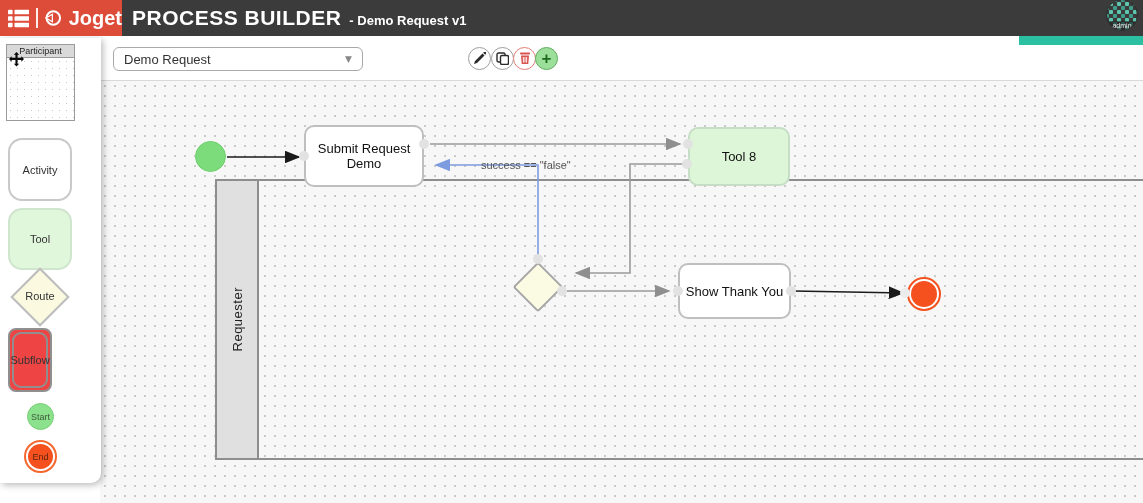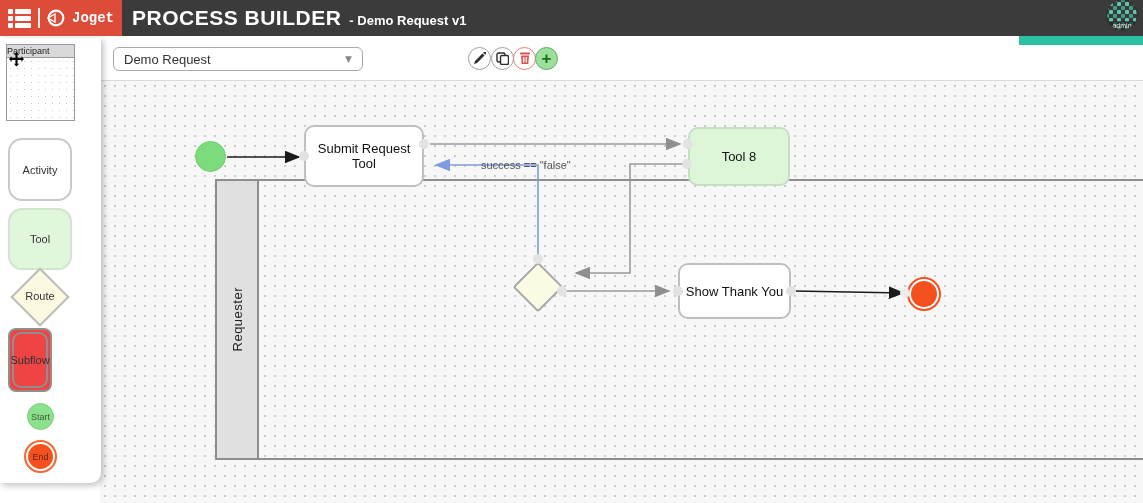--- a/index.html
+++ b/index.html
@@ -3,21 +3,21 @@
 <meta charset="utf-8">
 <style>
   * { margin:0; padding:0; box-sizing:border-box; }
   body { font-family:"Liberation Sans", sans-serif; background:#fff; }
   .app { position:relative; width:1143px; height:503px; overflow:hidden; background:#fff; }
 
   
   .header { position:absolute; left:0; top:0; width:1143px; height:36px; background:#3b3b3b; z-index:30; }
   .brand-block { position:absolute; left:0; top:0; width:122px; height:36px; background:#dd4b39; display:flex; align-items:center; gap:7px; padding-left:8px; }
   .brand-sep { width:2px; height:20px; background:#fff; opacity:.9; }
-  .brand-name { color:#fff; font-weight:bold; font-size:14px;font-family:Liberation Mono, monospace; }
+  .brand-name { color:#fff; font-weight:bold; font-size:20px; }
   .app-title { position:absolute; left:132px; top:0; height:36px; display:flex; align-items:baseline; gap:8px; color:#fff; }
   .app-title .main { font-size:21px; font-weight:bold; letter-spacing:.5px; line-height:36px; }
   .app-title .sub { font-size:13px; font-weight:bold; }
   .avatar { position:absolute; left:1106px; top:-1px; width:32px; height:32px; border-radius:50%; overflow:hidden;
             background:#3a3a3a;
             background-image:radial-gradient(#5ec6ae 2px, transparent 2.5px), radial-gradient(#3f9c88 2px, transparent 2.5px);
             background-size:8px 8px; background-position:0 0, 4px 4px; border:1px solid #2e2e2e; }
   .avatar .label { position:absolute; bottom:0; left:0; right:0; font-size:7px; color:#eee; text-align:center; background:rgba(30,30,30,.55); line-height:9px; }
 
   
@@ -35,21 +35,21 @@
   .tool-item .uicon { font-family:"DejaVu Sans", sans-serif; font-size:15px; line-height:1; }
   .tool-sep { color:#c9c9c9; }
   .disabled { color:#b9b9b9; }
   .deploy-btn { position:absolute; right:0; top:0; width:124px; height:45px; background:#2cc0a2; color:#fff; border:none;
                 font-size:17px; font-family:"Liberation Sans", sans-serif; display:flex; align-items:center; justify-content:center; gap:8px; }
 
   
   .sidebar { position:absolute; left:0; top:38px; width:101px; height:445px; background:#fff; z-index:28;
              border-radius:0 0 10px 0; box-shadow:2px 2px 7px rgba(0,0,0,.28); }
   .pal-participant { position:absolute; left:6px; top:6px; width:69px; height:77px; border:1px solid #9a9a9a; background:#fff; }
-  .pal-participant .phead { height:13px; background:#d9d9d9; border-bottom:1px solid #9a9a9a; font-size:9px; color:#222; text-align:left; line-height:13px; }
+  .pal-participant .phead { height:13px; background:#d9d9d9; border-bottom:1px solid #9a9a9a; font-size:9px; color:#222; text-align:center; line-height:13px; }
   .pal-participant .pbody { position:absolute; inset:13px 0 0 0;
              background-image:radial-gradient(#c6c6c6 .8px, transparent 1px); background-size:7px 7px; }
   .move-ic { position:absolute; left:2px; top:7px; }
   .pal-box { position:absolute; left:8px; width:64px; border:2px solid #c9c9c9; border-radius:14px; background:#fff;
              display:flex; align-items:center; justify-content:center; font-size:11px; color:#333;margin-top:10px; }
   .pal-activity { top:90px; height:63px; }
   .pal-tool { top:160px; height:62px; background:#e1f7dc; border-color:#cfe5cd; }
   .pal-route-wrap { position:absolute; left:0; top:226px; width:80px; height:66px; }
   .pal-route { position:absolute; left:19px; top:12px; width:42px; height:42px; background:#fbfae1; border:2px solid #bdbdbd; transform:rotate(45deg); }
   .pal-route-label { position:absolute; left:0; top:26px; width:80px; text-align:center; font-size:11px; color:#333; }
@@ -122,21 +122,21 @@
   <div class="cdot" style="left:683px;top:139px"></div>
   <div class="cdot" style="left:682px;top:159px"></div>
   <div class="cdot" style="left:533px;top:254px"></div>
   <div class="cdot" style="left:557px;top:286px"></div>
   <div class="cdot" style="left:673px;top:286px"></div>
   <div class="cdot" style="left:786px;top:286px"></div>
   <div class="cdot" style="left:900px;top:288px;background:#ececec"></div>
 
   <div class="node node-start"></div>
   <div class="node node-rect node-submit">
-    <span>Submit Request Tool</span>
+    <span>Submit Request Demo</span>
   </div>
   <div class="node node-rect node-tool1">
     <span>Tool 8</span>
   </div>
   <div class="node node-diamond"></div>
   <div class="node node-rect node-sty">
     <span>Show Thank You</span>
   </div>
   <div class="node node-end">
       <div class="core"></div>

